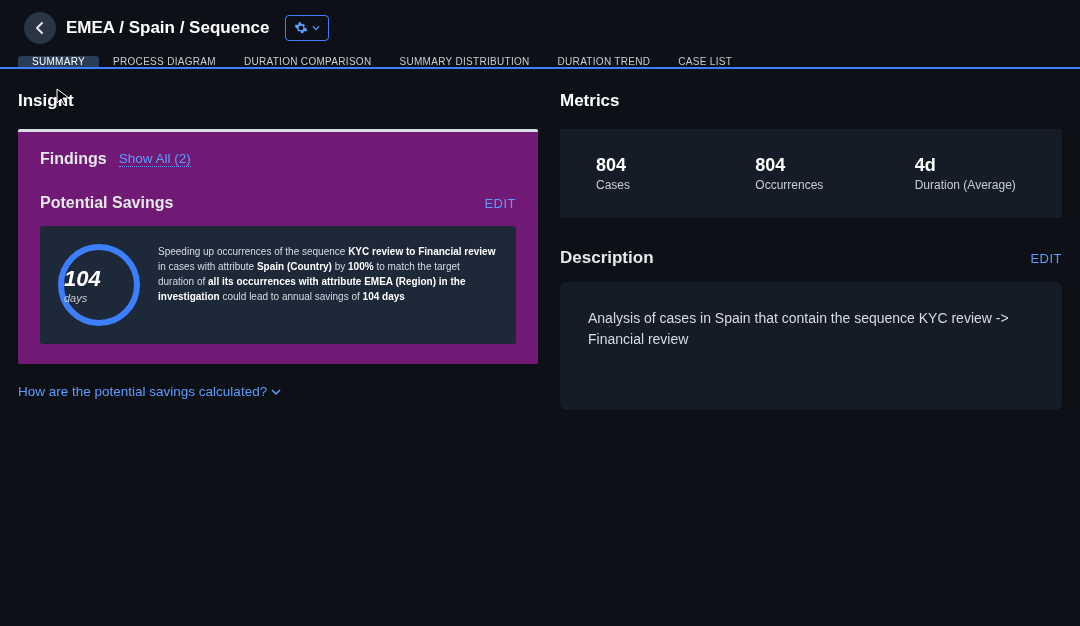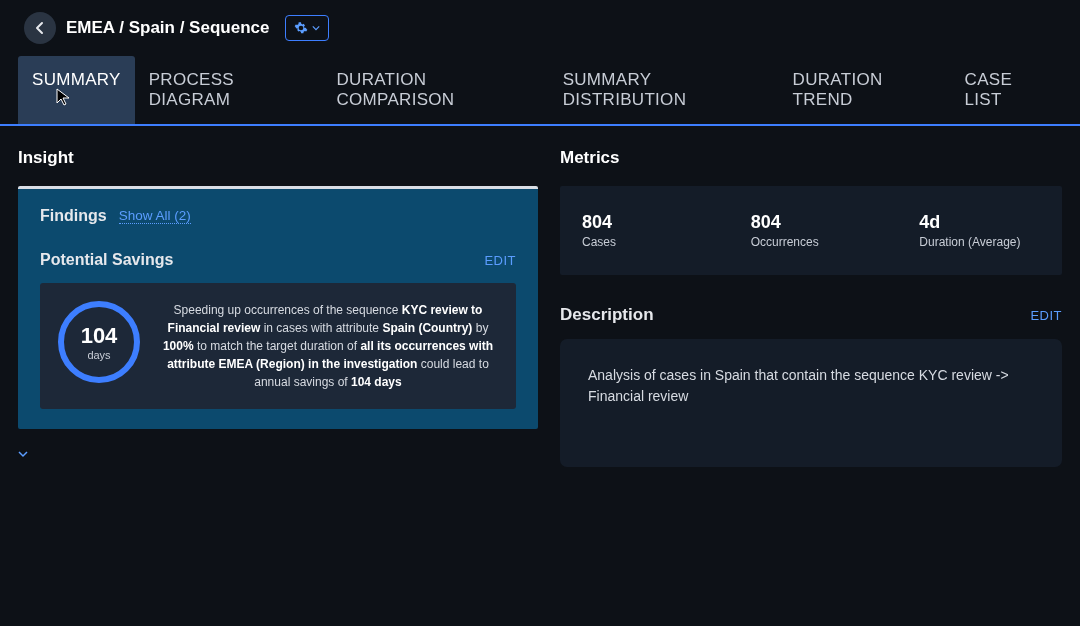--- a/index.html
+++ b/index.html
@@ -37,22 +37,22 @@
     display:flex; align-items:center; gap:4px;
     cursor:pointer;
   }
   .tabs {
     display:flex;
     padding: 0 18px;
     border-bottom: 2px solid #3d7eff;
     gap: 0;
   }
   .tab {
-    padding: 14px 14px;
-    font-size: 17px;
+    padding: 0 14px;
+    font-size: 10px;
     color:#c8cdd6;
     cursor:pointer;
     letter-spacing: .3px;
   }
   .tab.active {
     background:#2a3d56;
     color:#fff;
     border-top-left-radius:3px;
     border-top-right-radius:3px;
   }
@@ -63,21 +63,21 @@
   }
   .col-left { flex: 0 0 520px; }
   .col-right { flex: 1; }
   h2.section {
     font-size: 17px;
     font-weight:700;
     color:#fff;
     margin-bottom: 18px;
   }
   .panel {
-    background:#0c4a6e;
+    background:#701a75;
     border-radius:2px;
     padding: 20px 22px;
   }
   .panel.insight { border-top: 3px solid #d9dee6; padding-top:18px; }
   .findings-head {
     display:flex; align-items:center; gap:12px;
     margin-bottom: 14px;
   }
   .findings-head h3 { font-size:16px; font-weight:700; }
   .showall {
@@ -105,38 +105,39 @@
   .savings-card {
     background:#1d2838;
     border-radius:3px;
     padding: 18px;
     display:flex; gap:18px; align-items:flex-start;
   }
   .ring {
     width:82px; height:82px; border-radius:50%;
     border: 6px solid #3d7eff;
     display:flex; flex-direction:column;
-    align-items:center; justify-content:center;
+    justify-content:center;
     flex:0 0 82px;
+    font-style:italic;
   }
   .ring .num { font-size:22px; font-weight:600; color:#fff; }
   .ring .unit { font-size:11px; color:#c8cdd6; }
-  .savings-text { font-size:12px; line-height:1.5; color:#d7dbe2;text-align:center; }
+  .savings-text { font-size:10px; line-height:1.5; color:#d7dbe2; }
   .savings-text b { color:#fff; font-weight:700; }
   .howlink {
     margin-top: 20px;
     color:#5b9dff;
     font-size:13.5px;
     cursor:pointer;
     display:flex; align-items:center; gap:4px;
   }
   .metrics-card {
     background:#141c28;
     border-radius:2px;
-    padding: 26px 22px;
+    padding: 26px 36px;
     display:flex;
     gap: 48px;
   }
   .metric { flex:1; }
   .metric .val { font-size:18px; font-weight:700; color:#fff; }
   .metric .lbl { font-size:12px; color:#c8cdd6; margin-top:2px; }
   .desc-head {
     display:flex; justify-content:space-between; align-items:center;
     margin: 30px 0 14px 0;
   }
@@ -204,20 +205,21 @@
           <div class="num">104</div>
           <div class="unit">days</div>
         </div>
         <div class="savings-text">
           <span>Speeding up occurrences of the sequence </span><b>KYC review to Financial review</b><span> in cases with attribute </span><b>Spain (Country)</b><span> by </span><b>100%</b><span> to match the target duration of </span><b>all its occurrences with attribute EMEA (Region) in the investigation</b><span> could lead to annual savings of </span><b>104 days</b>
         </div>
       </div>
     </div>
 
     <div class="howlink">
+      <span>How are the potential savings calculated?</span>
       <svg width="10" height="10" viewBox="0 0 10 10">
           <path d="M1 3 L5 7 L9 3" stroke="#5b9dff" stroke-width="1.5" fill="none"></path>
         </svg>
     </div>
   </div>
 
   <div class="col-right">
     <h2 class="section">Metrics</h2>
     <div class="metrics-card">
       <div class="metric">

